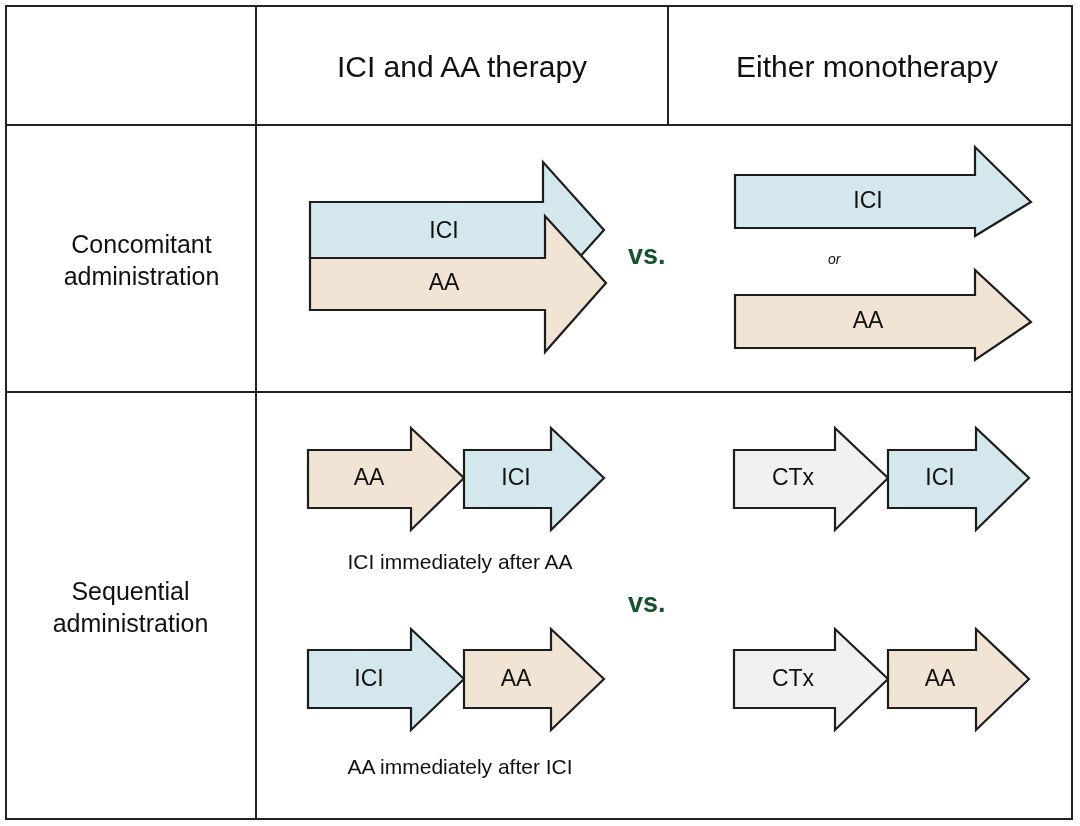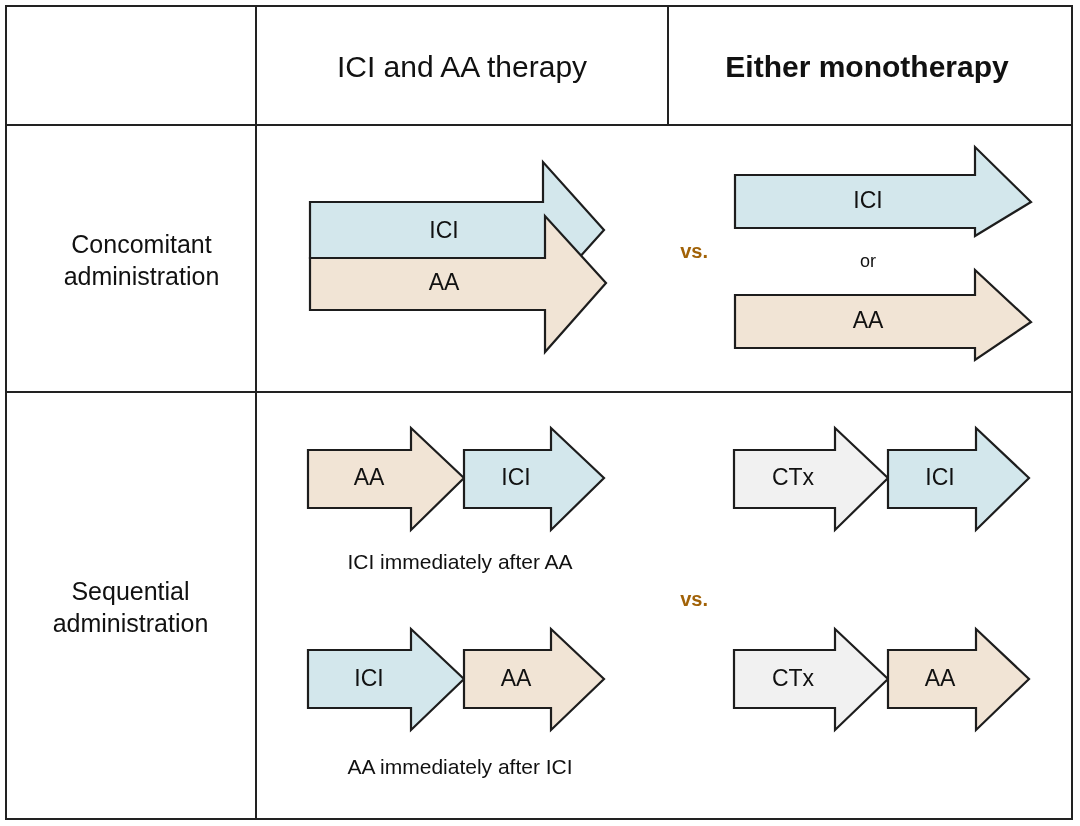--- a/index.html
+++ b/index.html
@@ -57,30 +57,31 @@
     color: #111111;
   }
   .head-label {
     font-size: 30px;
   }
   .row-label {
     font-size: 25px;
   }
   .vs-label {
     position: absolute;
-    font-size: 20px;
+    font-size: 27px;
     font-weight: bold;
-    color: #a16207;
-    text-align: right;
+    color: #14532d;
+    text-align: left;
   }
   .or-label {
     position: absolute;
-    font-size: 18px;
+    font-size: 14px;
     color: #111111;
-    text-align: center;
+    text-align: left;
+    font-style: italic;
   }
   .caption {
     position: absolute;
     font-size: 21px;
     color: #111111;
     text-align: center;
   }
 
   
   .arrow-layer {
@@ -107,21 +108,21 @@
 <div id="page">
 
   <div class="tbl-frame"></div>
   <div class="vline vline-col1"></div>
   <div class="vline vline-col2"></div>
   <div class="hline hline-head"></div>
   <div class="hline hline-row"></div>
 
   <div class="cell-text head-label" style="left:258px; top:48px; width:408px;">ICI and AA therapy</div>
 
-  <div class="cell-text head-label" style="left:670px; top:48px; width:394px;font-weight:bold;">Either monotherapy</div>
+  <div class="cell-text head-label" style="left:670px; top:48px; width:394px;">Either monotherapy</div>
 
   <div class="cell-text row-label" style="left:8px; top:228px; width:245px;padding-left:11px;">
     <div>Concomitant</div>
     <div>administration</div>
   </div>
 
   <div class="cell-text row-label" style="left:8px; top:575px; width:245px;">
     <div>Sequential</div>
     <div>administration</div>
   </div>

